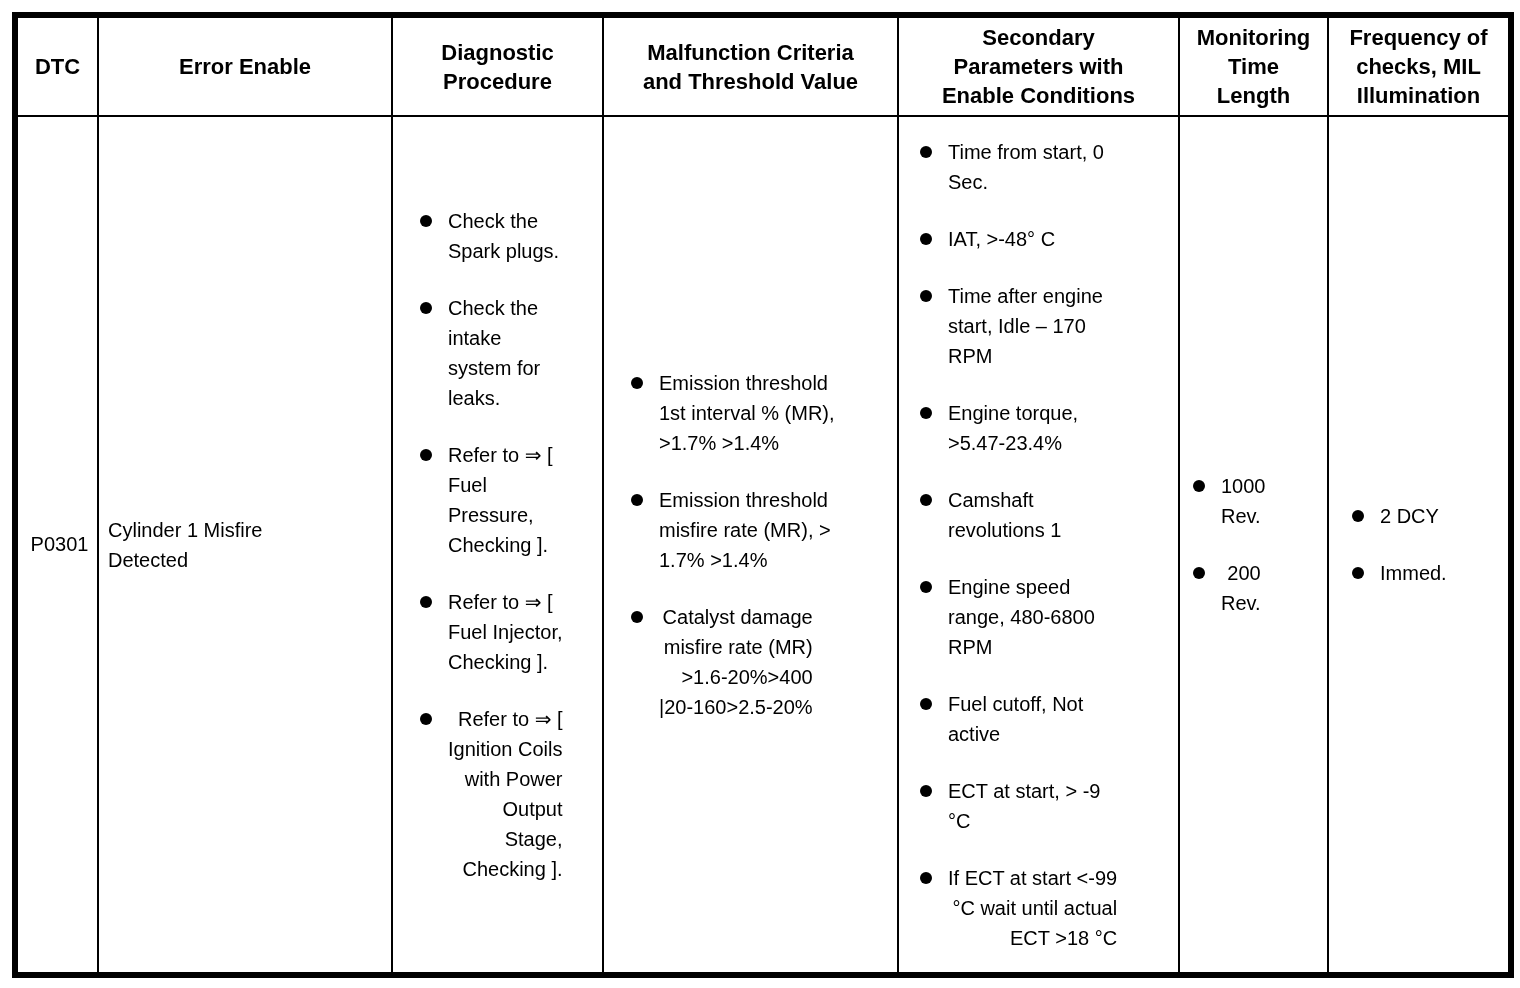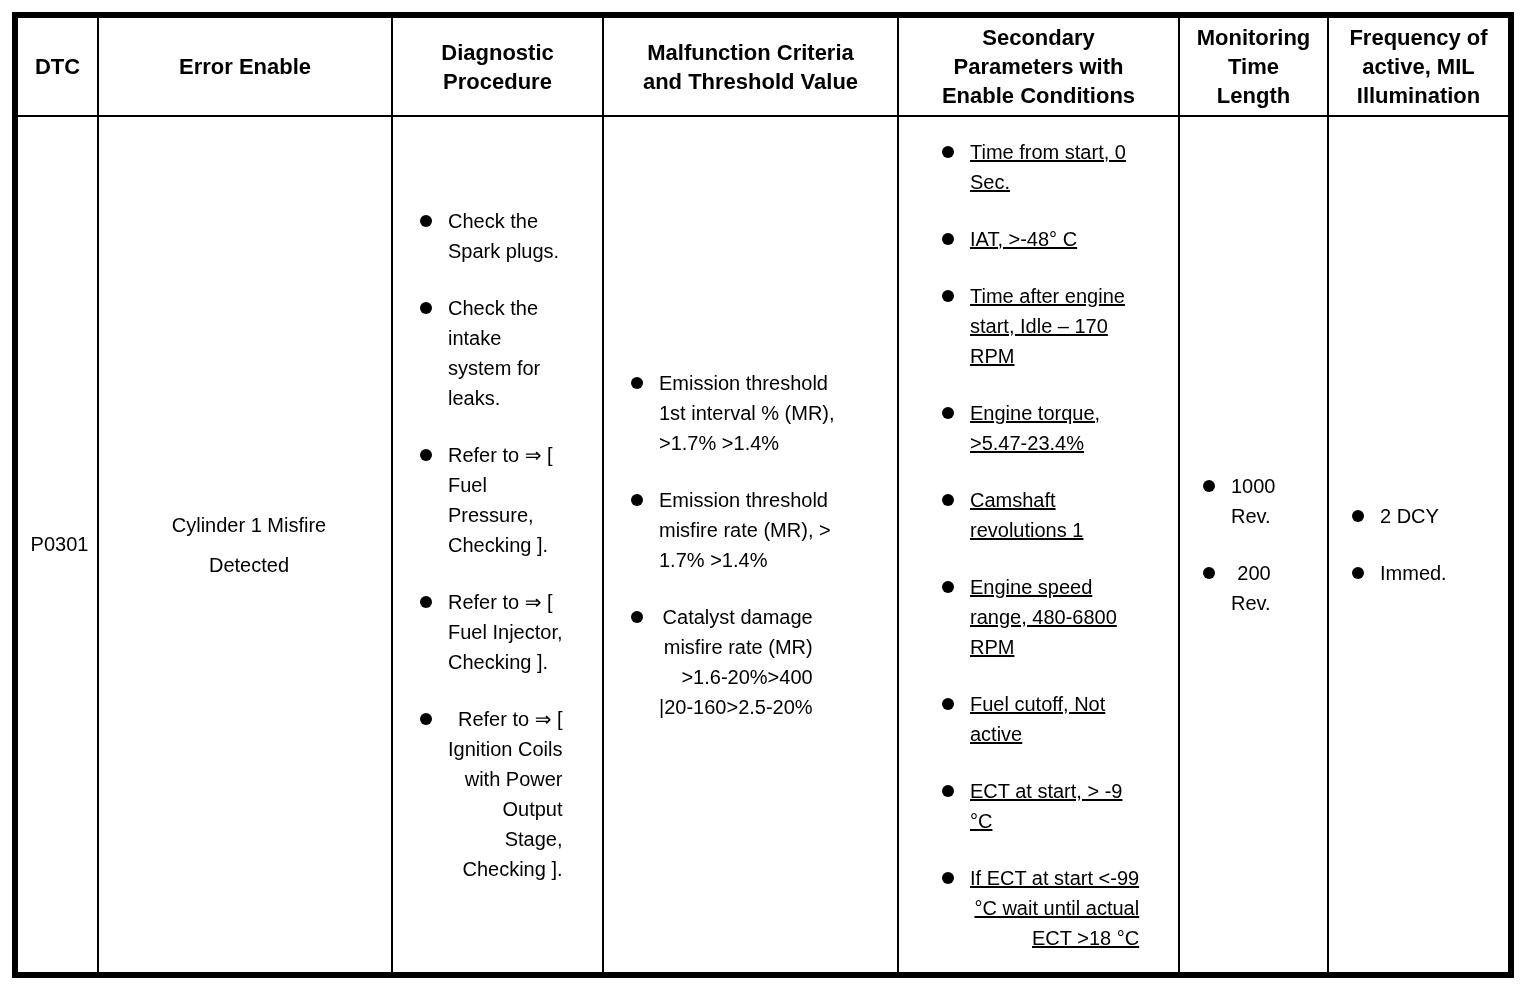--- a/index.html
+++ b/index.html
@@ -52,23 +52,23 @@
   tbody td{
     vertical-align:middle;
     font-size:20px;
   }
   .cell-dtc{
     padding-left:5px;
     text-align:center;
   }
   .cell-msg{
     padding-left:9px;
-    line-height:40px;
+    line-height:30px;
     white-space:pre-line;
-    text-align:center;
+    text-align:left;
   }
   .bullet-list{
     margin:0;
     padding:0 6px 0 26px;
   }
   .bullet-item{
     display:flex;
     align-items:flex-start;
     line-height:30px;
     margin-bottom:27px;
@@ -81,22 +81,22 @@
     height:12px;
     border-radius:50%;
     background:var(--ink);
     margin:9px 16px 0 0;
   }
   .bullet-text{
     white-space:pre-line;
   }
   
   .cell-malfunction .bullet-list{ }
-  .cell-secondary .bullet-list{ padding-left:42px; padding-right:10px;text-decoration:underline; }
-  .cell-monitoring .bullet-list{ padding-left:22px; }
+  .cell-secondary .bullet-list{ padding-left:20px; padding-right:10px; }
+  .cell-monitoring .bullet-list{ padding-left:12px; }
   .cell-frequency .bullet-list{ padding-left:22px; }
 </style>
 </head>
 <body>
 
 <div class="page">
   <table class="dtc-table">
     <colgroup>
       <col style="width:83px">
       <col style="width:294px">
@@ -114,21 +114,21 @@
 Procedure</th>
         <th>Malfunction Criteria
 and Threshold Value</th>
         <th>Secondary
 Parameters with
 Enable Conditions</th>
         <th>Monitoring
 Time
 Length</th>
         <th>Frequency of
-active, MIL
+checks, MIL
 Illumination</th>
       </tr>
     </thead>
     <tbody>
       <tr>
         <td class="cell-dtc">P0301</td>
         <td class="cell-msg">Cylinder 1 Misfire
 Detected</td>
         <td class="cell-list cell-diagnostic">
           <div class="bullet-list">

